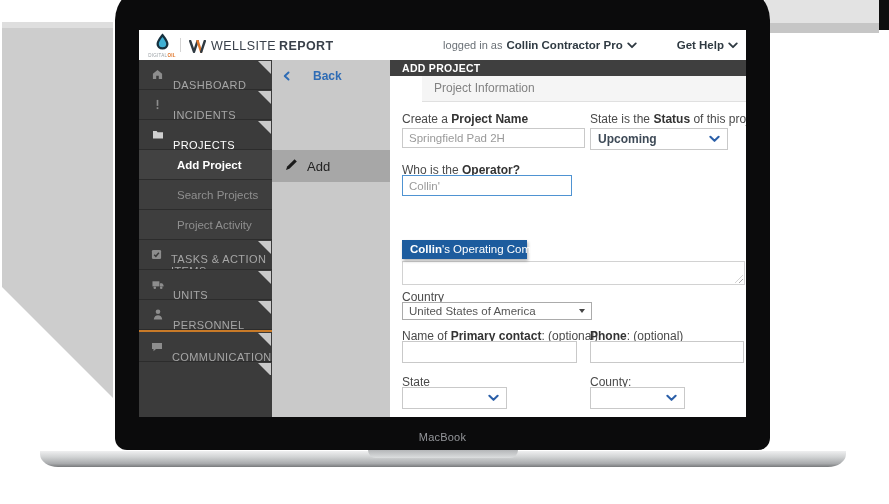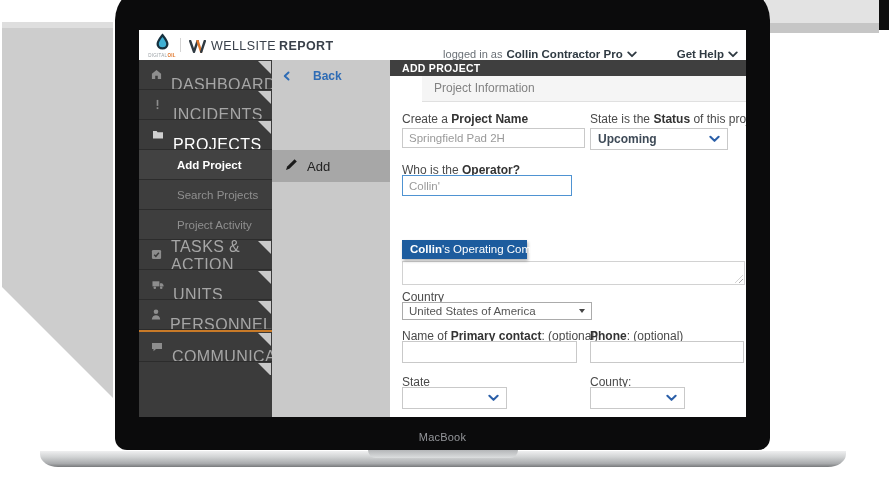--- a/index.html
+++ b/index.html
@@ -32,33 +32,33 @@
   
   .app-header { position:absolute; left:0; top:0; width:607px; height:30px; background:#fff; }
   .logo-block { position:absolute; left:9px; top:3px; width:28px; text-align:center; }
   .logo-sub { font-size:4.5px; color:#9aa0a4; letter-spacing:.3px; line-height:4px; display:block; }
   .logo-sub b { color:#e0762a; font-weight:700; }
   .header-pipe { position:absolute; left:41px; top:8px; height:14px; border-left:1px solid #d4d4d4; }
   .w-logo { position:absolute; left:50px; top:9px; }
   .brand { position:absolute; left:72px; top:9px; font-size:12.5px; color:#39404a; letter-spacing:.4px; }
   .brand .b1 { font-weight:400; }
   .brand .b2 { font-weight:700; margin-left:3px; }
-  .header-right { position:absolute; right:8px; top:0; height:30px; display:flex; align-items:flex-end; gap:15px; }
+  .header-right { position:absolute; right:8px; top:0; height:30px; display:flex; align-items:center; gap:15px; }
   .login-cluster, .help-cluster { display:flex; align-items:center; gap:4px; cursor:pointer; }
   .login-prefix { font-size:11px; color:#6a7076; }
   .login-name { font-size:11.5px; font-weight:700; color:#2f3a42; }
   .help-label { font-size:11.5px; font-weight:700; color:#2f3a42;margin-left:25px; }
   .chev-dark { color:#2f3a42; display:inline-flex; }
   .chev-blue { color:#2b5fa8; display:inline-flex; }
 
   
   .sidebar { position:absolute; left:0; top:30px; width:133px; height:357px; background:#3b3b3b; overflow:hidden; }
   .sb-item { position:relative; height:30px; border-bottom:1px solid #2c2c2c; display:flex; align-items:center;
     padding-left:12px; gap:9px; cursor:pointer; overflow:hidden; }
-  .sb-item.section .sb-label { font-size:16px; letter-spacing:.4px; color:#a6a6a6;margin-top:20px; }
+  .sb-item.section .sb-label { font-size:11px; letter-spacing:.4px; color:#a6a6a6;margin-top:20px; }
   .sb-item.section .sb-icon { color:#8d8d8d; display:inline-flex; width:13px; justify-content:center; }
   .sb-item.section.active .sb-label { color:#ffffff; }
   .sb-item.section.active .sb-icon { color:#cfcfcf; }
   .sb-item.sub { padding-left:38px; background:#3e3e3e; }
   .sb-item.sub .sb-label { font-size:11.5px; color:#8f8f8f; }
   .sb-item.sub.active { background:#424242; }
   .sb-item.sub.active .sb-label { color:#ffffff; font-weight:700; }
   .fold { position:absolute; top:1px; right:1px; width:0; height:0;
     border-left:13px solid transparent; border-top:13px solid #c9c9c9; }
   .orange-divider { height:2px; background:#c87a28; }

